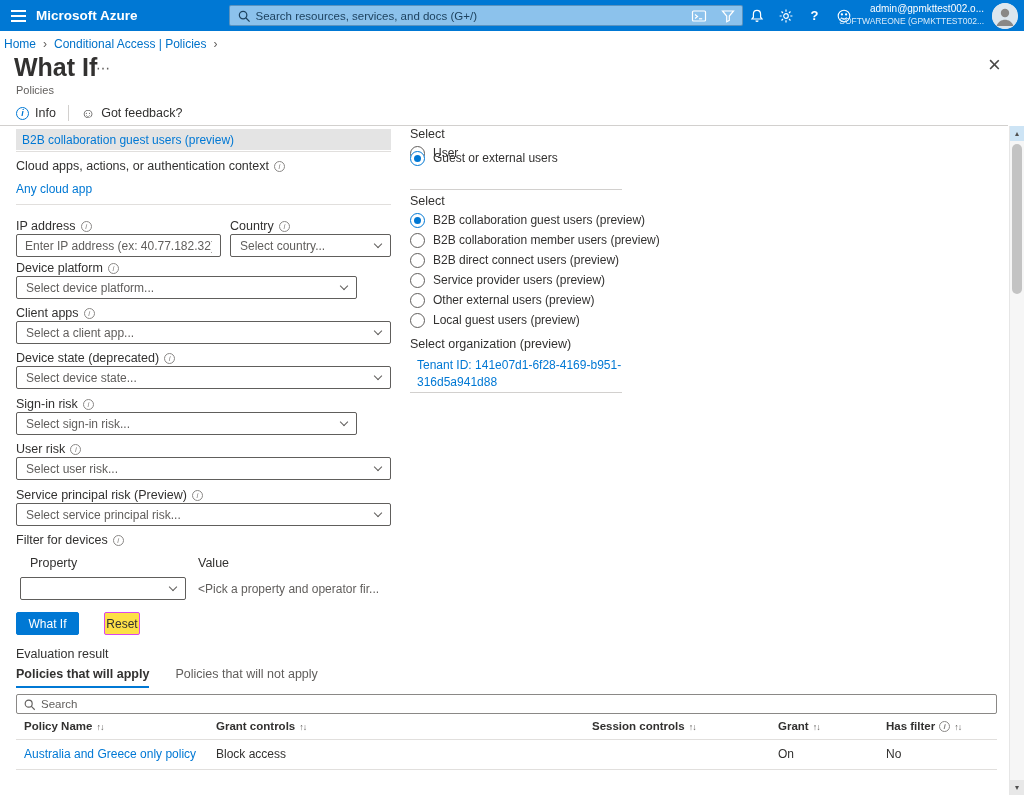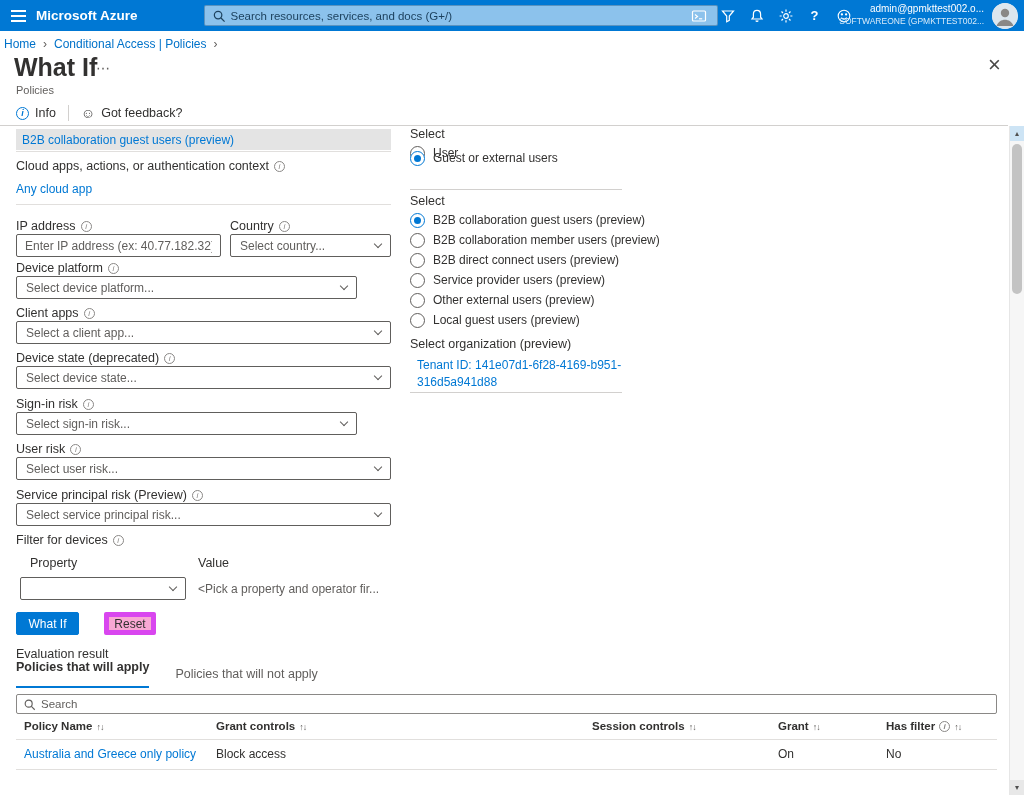--- a/index.html
+++ b/index.html
@@ -5,21 +5,21 @@
   *{margin:0;padding:0;box-sizing:border-box}
   html,body{width:1024px;height:795px}
   body{font-family:"Liberation Sans",sans-serif;background:#fff;overflow:hidden;color:#323130}
   .frame{position:relative;width:1024px;height:795px;background:#fff;overflow:hidden}
   a{text-decoration:none;cursor:pointer}
 
   
   .topbar{position:absolute;left:0;top:0;width:1024px;height:31px;background:#0078d4;display:flex;align-items:center;color:#fff;z-index:5}
   .hamburger{width:36px;height:31px;display:flex;flex-direction:column;gap:3px;align-items:center;justify-content:center;cursor:pointer}
   .hamburger i{display:block;width:15px;height:2px;background:#fff}
-  .brand{font-size:13.5px;font-weight:700;white-space:nowrap;margin-right:66px;cursor:pointer}
+  .brand{font-size:13.5px;font-weight:700;white-space:nowrap;margin-right:91px;cursor:pointer}
   .gsearch{position:relative;width:514px;height:21px;background:rgba(255,255,255,.55);border:1px solid rgba(0,60,110,.35);border-radius:2px;display:flex;align-items:center;padding-left:26px}
   .gsearch svg{position:absolute;left:7px;top:3px}
   .gsearch input{border:none;outline:none;background:transparent;font-family:inherit;font-size:11.5px;color:#16344e;width:100%;height:100%}
   .gsearch input::placeholder{color:#1d425f}
   .top-icons{position:absolute;left:684px;top:0;height:31px;display:flex;align-items:center}
   .tic{width:29px;height:31px;display:flex;align-items:center;justify-content:center;cursor:pointer}
   .tic svg{display:block}
   .help-q{font-size:13px;font-weight:700;color:#fff}
   .account{position:absolute;right:40px;top:3px;text-align:right;line-height:12px;cursor:pointer}
   .account .l1{font-size:10px;color:#fff}
@@ -56,35 +56,35 @@
   .ico-info{display:inline-flex;width:11px;height:11px;border:1px solid #8a8886;border-radius:50%;font-size:8px;color:#8a8886;align-items:center;justify-content:center;font-style:italic;flex:none}
   .ico-info::after{content:"i"}
   .link{color:#0078d4;font-size:12px}
   .sel{position:absolute;height:23px;border:1px solid #605e5c;border-radius:2px;background:#fff;display:flex;align-items:center;justify-content:space-between;padding:0 9px;font-size:12px;color:#605e5c;cursor:pointer}
   .chev{width:6px;height:6px;border-right:1.2px solid #605e5c;border-bottom:1.2px solid #605e5c;transform:rotate(45deg);margin-top:-3px;flex:none}
   .txt{position:absolute;height:23px;border:1px solid #605e5c;border-radius:2px;font-family:inherit;font-size:12px;padding:0 8px;color:#323130;outline:none}
   .txt::placeholder{color:#605e5c}
   .ph-text{position:absolute;font-size:12px;color:#605e5c;white-space:nowrap}
   .btn{position:absolute;height:23px;border-radius:2px;font-family:inherit;font-size:12px;cursor:pointer;display:flex;align-items:center;justify-content:center}
   .btn.primary{background:#0078d4;border:1px solid #0078d4;color:#fff;width:63px}
-  .btn.secondary{background:#f9a8d4;border:5px solid #d946ef;color:#323130;width:52px}
+  .btn.secondary{background:#fde047;border:1px solid #d946ef;color:#323130;width:36px}
 
   
   .rp-label{position:absolute;font-size:12.5px;color:#323130}
   .radio-row{position:absolute;display:flex;align-items:center;gap:8px;cursor:pointer;height:16px}
   .radio{width:15px;height:15px;border-radius:50%;border:1px solid #605e5c;background:#fff;flex:none;position:relative}
   .radio.checked{border-color:#0078d4}
   .radio.checked::after{content:"";position:absolute;left:3px;top:3px;right:3px;bottom:3px;border-radius:50%;background:#0078d4}
   .rlabel{font-size:12px;color:#323130;white-space:nowrap}
   .tenant{position:absolute;font-size:12px;color:#0078d4;line-height:17px;display:block}
 
   
   .tabs{position:absolute;left:16px;top:664px;display:flex;align-items:flex-end;gap:26px;height:24px}
   .tab{font-size:12.5px;color:#605e5c;padding-bottom:7px;cursor:pointer;white-space:nowrap}
-  .tab.active{color:#323130;font-weight:700;border-bottom:2px solid #0078d4;padding-bottom:12px}
+  .tab.active{color:#323130;font-weight:700;border-bottom:2px solid #0078d4;padding-bottom:5px}
   .rsearch{position:absolute;left:16px;top:694px;width:981px;height:20px;border:1px solid #8a8886;border-radius:2px;display:flex;align-items:center;padding-left:24px;background:#fff}
   .rsearch svg{position:absolute;left:6px;top:3px}
   .rsearch input{border:none;outline:none;width:100%;font-family:inherit;font-size:11.5px;color:#323130;background:transparent}
   .rsearch input::placeholder{color:#605e5c}
   .th{position:absolute;top:720px;display:flex;align-items:center;font-size:11.5px;font-weight:700;color:#323130;white-space:nowrap;cursor:pointer;gap:4px}
   .sort::after{content:"\2191\2193";font-size:9px;color:#605e5c;letter-spacing:-1px}
   .cell{position:absolute;font-size:12px;color:#323130;white-space:nowrap}
 
   
   .scrollbar{position:absolute;right:0;top:126px;width:15px;height:669px;background:#f6f6f6;border-left:1px solid #e6e6e6}

